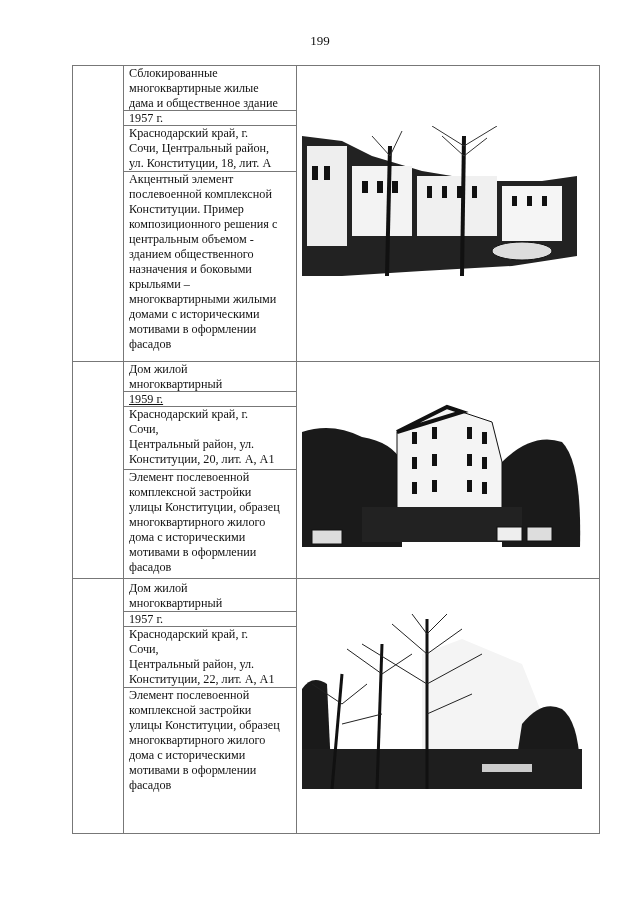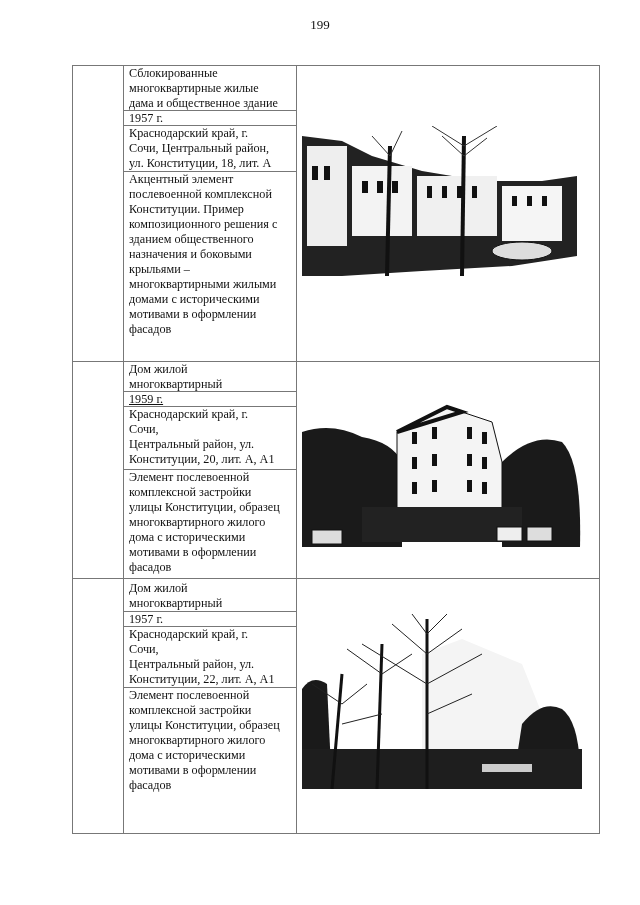--- a/index.html
+++ b/index.html
@@ -1,18 +1,18 @@
 <!DOCTYPE html>
 <html><head>
   <meta charset="utf-8">
   <style>
     html, body { margin: 0; padding: 0; background: #ffffff; }
     body { width: 640px; height: 905px; position: relative; overflow: hidden;
            font-family: "Liberation Serif", "DejaVu Serif", serif; color: #111; }
-    .page-number { position: absolute; top: 17px; left: 0; width: 640px; text-align: center;
+    .page-number { position: absolute; top: 33px; left: 0; width: 640px; text-align: center;
                    font-size: 13px; }
     .tbl { position: absolute; left: 72px; top: 65px; width: 528px;
            border: 1px solid #777; border-bottom: none; box-sizing: border-box; }
     .row { position: relative; display: flex; border-bottom: 1px solid #777; box-sizing: border-box; }
     .col-num { width: 51px; border-right: 1px solid #777; box-sizing: border-box; }
     .col-text { width: 173px; border-right: 1px solid #777; box-sizing: border-box; display: flex; flex-direction: column; }
     .col-photo { flex: 1; position: relative; }
     .cell { padding: 0 5px; font-size: 12.2px; line-height: 15px; border-bottom: 1px solid #777; box-sizing: border-box; }
     .cell.last { border-bottom: none; flex: 1; }
     .photo { position: absolute; background: #fff; overflow: hidden; }
@@ -39,20 +39,21 @@
       <div class="cell" style="height:46px;">
         <div>Краснодарский край, г.</div>
         <div>Сочи, Центральный район,</div>
         <div>ул. Конституции, 18, лит. А</div>
       </div>
       <div class="cell last">
         <div>Акцентный элемент</div>
         <div>послевоенной комплексной</div>
         <div>Конституции. Пример</div>
         <div>композиционного решения с</div>
+        <div>центральным объемом -</div>
         <div>зданием общественного</div>
         <div>назначения и боковыми</div>
         <div>крыльями –</div>
         <div>многоквартирными жилыми</div>
         <div>домами с историческими</div>
         <div>мотивами в оформлении</div>
         <div>фасадов</div>
       </div>
     </div>
     <div class="col-photo">

